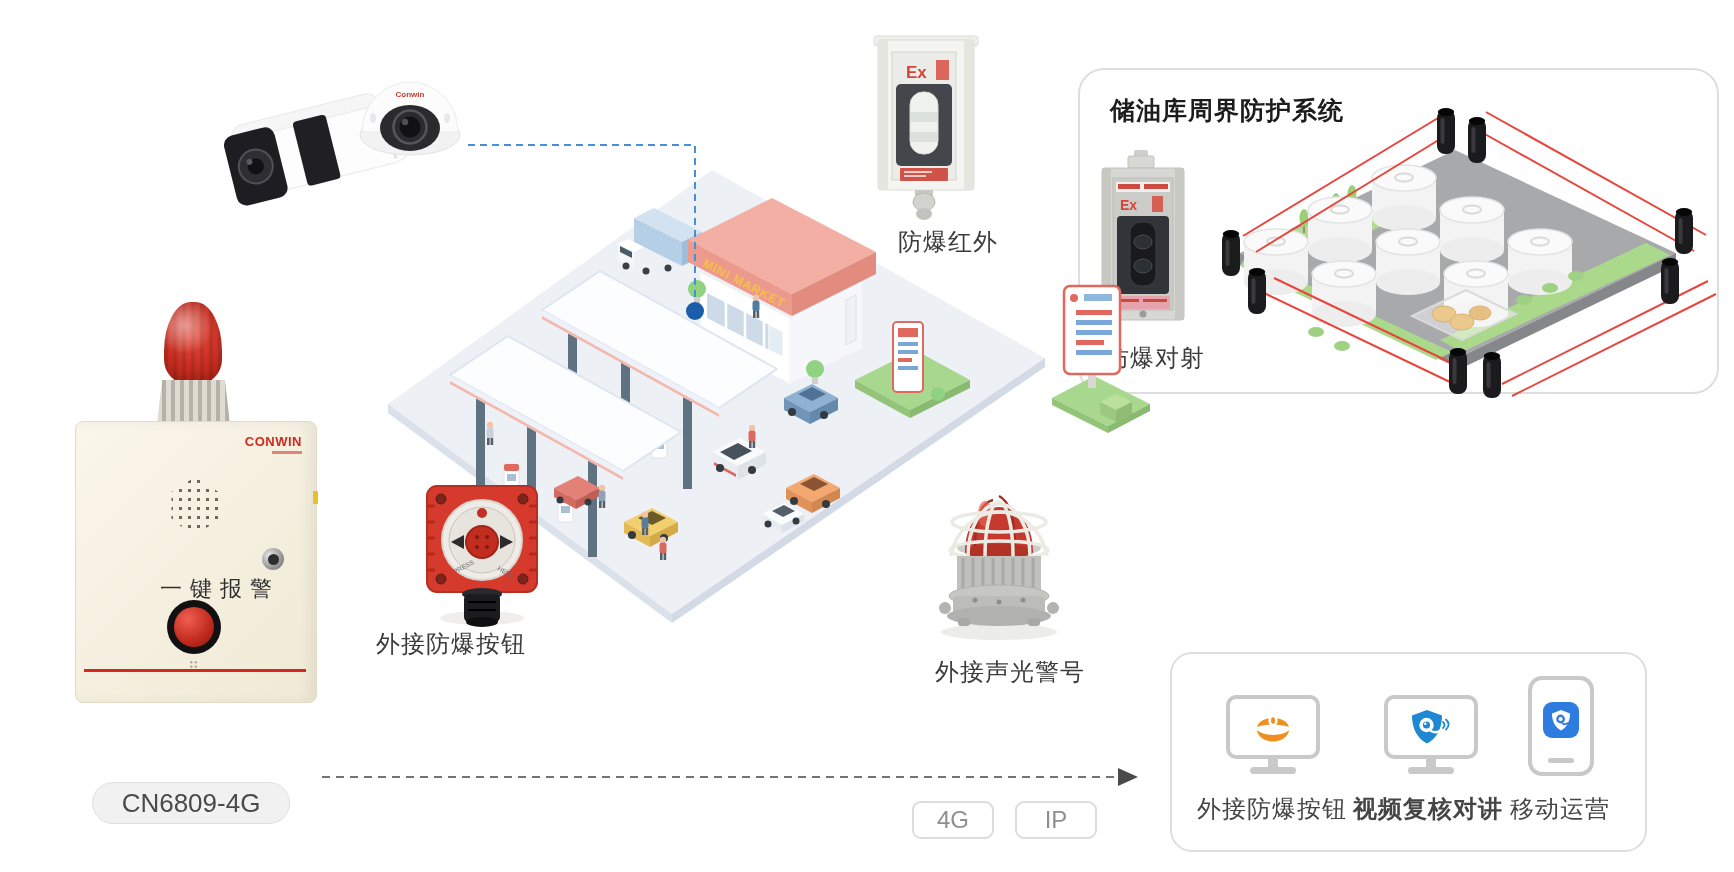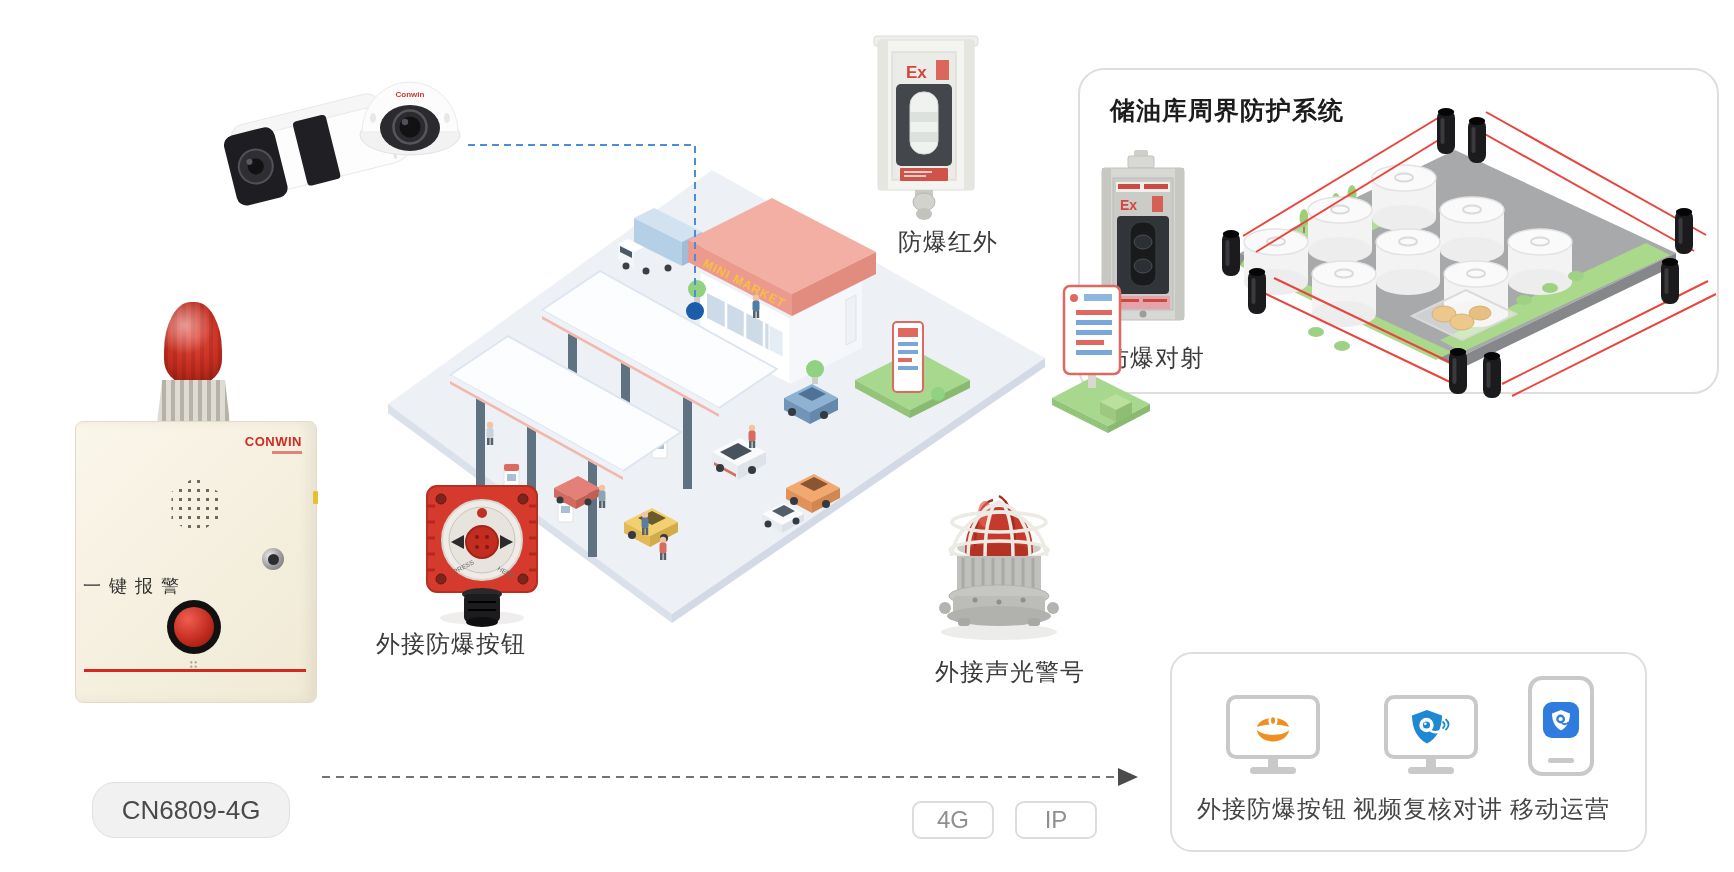--- a/index.html
+++ b/index.html
@@ -24,36 +24,36 @@
     background:linear-gradient(135deg,#faf6ea,#f0e9d5);border:1px solid #e3dbc5;
     box-shadow:inset -8px 0 12px rgba(0,0,0,.05);}
   .host-brand{position:absolute;left:226px;top:434px;width:76px;text-align:right;
     font-size:13px;font-weight:bold;color:#cf2b20;letter-spacing:.5px;}
   .host-brand::after{content:"";display:block;margin-left:auto;margin-top:2px;width:30px;height:3px;background:#cf2b20;opacity:.55;}
   .host-speaker{position:absolute;left:167px;top:477px;width:56px;height:58px;
     background-image:radial-gradient(#6e675a 1.6px, transparent 1.9px);background-size:9px 9px;
     clip-path:polygon(50% 0,92% 26%,92% 74%,50% 100%,8% 74%,8% 26%);}
   .host-line1{position:absolute;left:75px;top:543px;width:240px;text-align:center;
     font-size:26px;font-weight:bold;color:#d5281e;letter-spacing:1px;}
-  .host-line2{position:absolute;left:83px;top:574px;width:240px;text-align:left;
-    font-size:18px;color:#2f2f2f;letter-spacing:8px;}
+  .host-line2{position:absolute;left:100px;top:574px;width:240px;text-align:center;
+    font-size:22px;color:#2f2f2f;letter-spacing:8px;}
   .host-keyhole{position:absolute;left:262px;top:548px;width:22px;height:22px;border-radius:50%;
     background:radial-gradient(circle at 35% 35%, #e9e9e9, #9c9c9c 55%, #666);display:flex;align-items:center;justify-content:center;}
   .host-keyhole span{width:11px;height:11px;border-radius:50%;background:#2d2d2d;display:block;}
   .host-btn-outer{position:absolute;left:167px;top:600px;width:54px;height:54px;border-radius:50%;
     background:#111;display:flex;align-items:center;justify-content:center;}
   .host-btn-inner{width:40px;height:40px;border-radius:50%;
     background:radial-gradient(circle at 35% 30%, #f05d4e, #c02a1d 60%, #86150c);}
   .host-cross{position:absolute;left:189px;top:660px;width:9px;height:9px;
     background-image:radial-gradient(#a9a294 1.1px, transparent 1.3px);background-size:4.5px 4.5px;}
   .host-redline{position:absolute;left:84px;top:669px;width:222px;height:3px;background:#d5281e;}
   .host-tab{position:absolute;left:313px;top:491px;width:5px;height:13px;background:#e5c02f;border-radius:1px;}
   
   .main-title{position:absolute;left:14px;top:716px;font-size:30px;font-weight:bold;color:#1878cc;letter-spacing:1px;white-space:nowrap;}
-  .model-pill{position:absolute;left:92px;top:782px;width:198px;height:56px;border-radius:23px;
+  .model-pill{position:absolute;left:92px;top:782px;width:198px;height:42px;border-radius:23px;
     background:#f1f1f1;border:1px solid #e0e0e0;color:#4a4a4a;font-size:26px;
     display:flex;align-items:center;justify-content:center;box-sizing:border-box;}
   .net-pill{position:absolute;top:801px;width:82px;height:38px;border-radius:9px;background:#fff;
     border:2.5px solid #dcdcdc;color:#8f8f8f;font-size:24px;display:flex;align-items:center;justify-content:center;box-sizing:border-box;}
   
   .monitor{position:absolute;width:94px;height:64px;border:4px solid #c9c9c9;border-radius:10px;
     box-sizing:border-box;display:flex;align-items:center;justify-content:center;background:#fff;}
   .monitor::after{content:"";position:absolute;left:50%;bottom:-12px;transform:translateX(-50%);
     width:10px;height:12px;background:#c9c9c9;}
   .monitor::before{content:"";position:absolute;left:50%;bottom:-19px;transform:translateX(-50%);
@@ -497,21 +497,21 @@
       <svg width="24" height="24" viewBox="0 0 24 24">
         <path d="M12 2 L21 5.4 C21 13.5 17.5 19.5 12 22.5 C6.5 19.5 3 13.5 3 5.4 Z" fill="#fff"></path>
         <circle cx="11.6" cy="11" r="4.4" fill="#2f7ce0"></circle>
         <circle cx="11.6" cy="11" r="2.1" fill="#fff"></circle>
         <path d="M13.5 15.5 q3 1.8 5.8 -0.8" stroke="#2f7ce0" stroke-width="1.8" fill="none" stroke-linecap="round"></path>
       </svg>
     </div>
     <div class="dash"></div>
   </div>
   <div class="svc-label" style="left:1192px;">外接防爆按钮</div>
-  <div class="svc-label" style="left:1348px;">视频复核对讲</div>
+  <div class="svc-label" style="left:1348px;font-weight:bold;">视频复核对讲</div>
   <div class="svc-label" style="left:1480px;">移动运营</div>
 
   <div class="net-pill" style="left:912px;">4G</div>
   <div class="net-pill" style="left:1015px;">IP</div>
 
   <svg class="abs" style="left:0;top:0;pointer-events:none;" width="1734" height="872" viewBox="0 0 1734 872">
     <polyline points="468,145 695,145 695,298" fill="none" stroke="#4a8ed6" stroke-width="2" stroke-dasharray="7 5"></polyline>
     <circle cx="695" cy="311" r="9" fill="#1a5dab"></circle>
     <line x1="322" y1="777" x2="1118" y2="777" stroke="#737373" stroke-width="2" stroke-dasharray="8 6"></line>
     <polygon points="1118,768 1138,777 1118,786" fill="#4b4b4b"></polygon>

